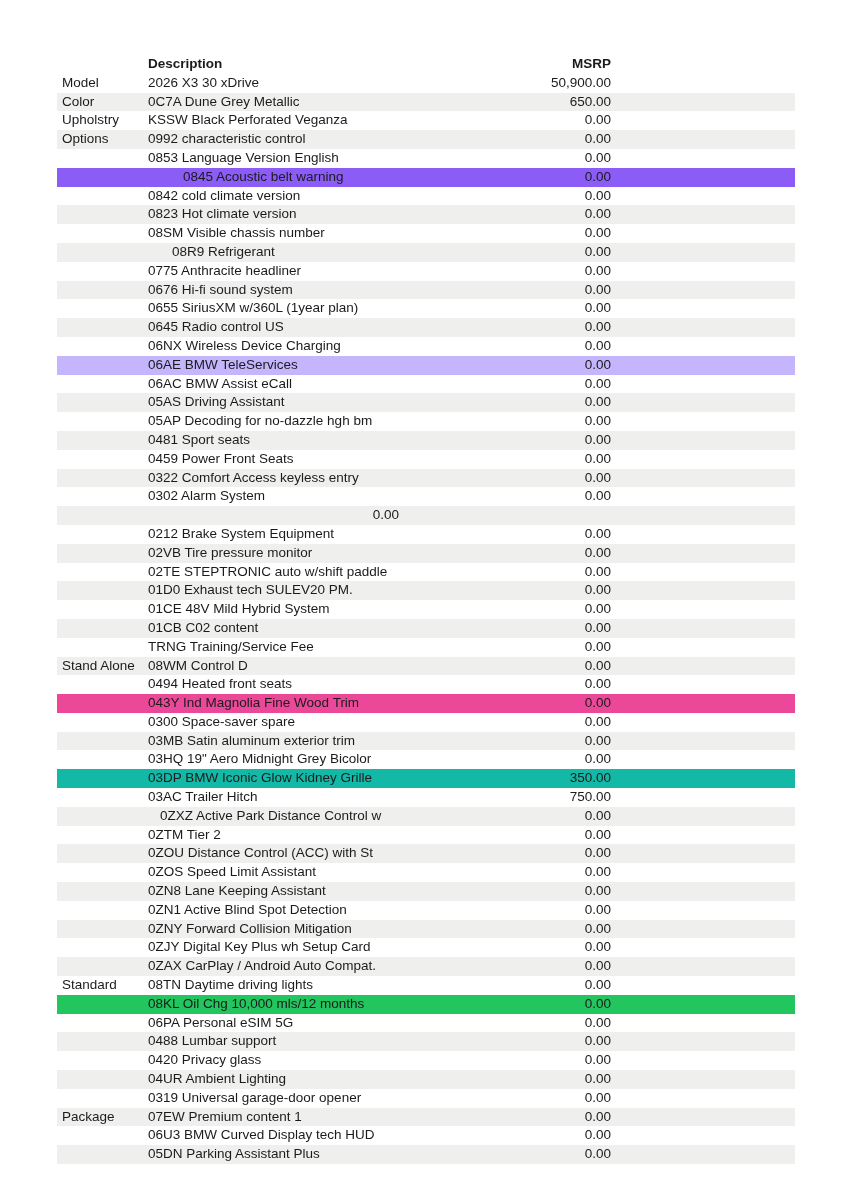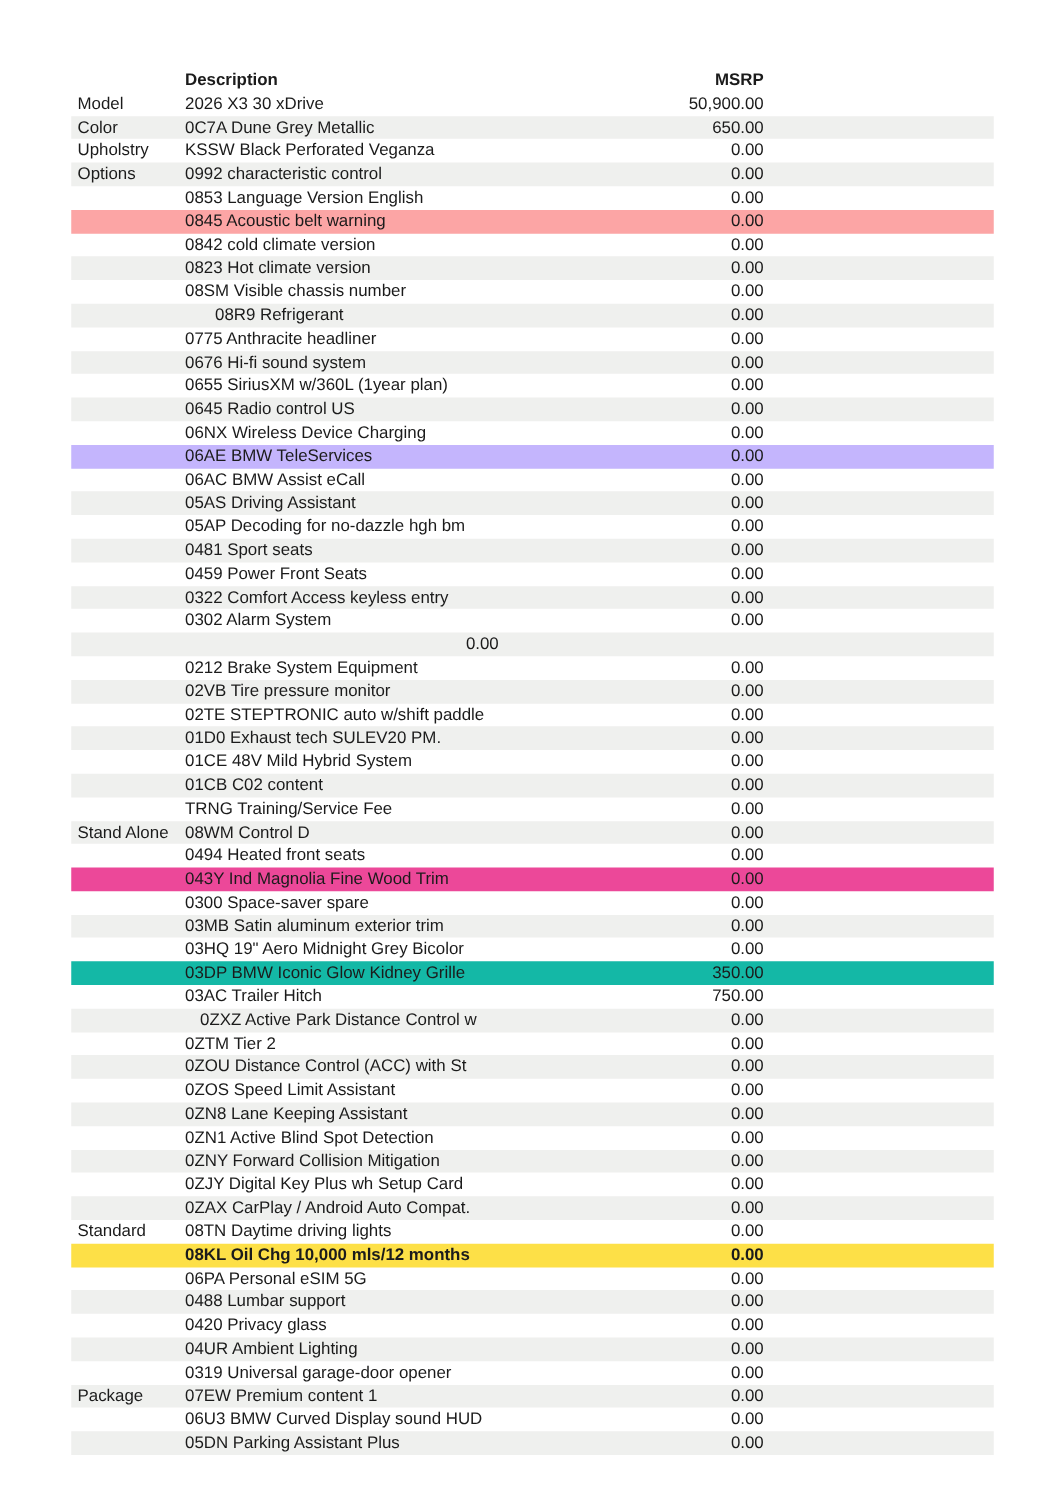--- a/index.html
+++ b/index.html
@@ -85,21 +85,21 @@
     <div class="cell desc">0992 characteristic control</div>
     <div class="cell msrp">0.00</div>
   </div>
 
   <div class="row">
     <div class="cell cat"></div>
     <div class="cell desc">0853 Language Version English</div>
     <div class="cell msrp">0.00</div>
   </div>
 
-  <div class="row" style="background: #fca5a5;">
+  <div class="row" style="background: #8b5cf6; padding-left: 35px;">
     <div class="cell cat"></div>
     <div class="cell desc">0845 Acoustic belt warning</div>
     <div class="cell msrp">0.00</div>
   </div>
 
   <div class="row">
     <div class="cell cat"></div>
     <div class="cell desc">0842 cold climate version</div>
     <div class="cell msrp">0.00</div>
   </div>
@@ -349,21 +349,21 @@
     <div class="cell desc">0ZAX CarPlay / Android Auto Compat.</div>
     <div class="cell msrp">0.00</div>
   </div>
 
   <div class="row">
     <div class="cell cat">Standard</div>
     <div class="cell desc">08TN Daytime driving lights</div>
     <div class="cell msrp">0.00</div>
   </div>
 
-  <div class="row" style="background: #fde047; font-weight: bold;">
+  <div class="row" style="background: #22c55e;">
     <div class="cell cat"></div>
     <div class="cell desc">08KL Oil Chg 10,000 mls/12 months</div>
     <div class="cell msrp">0.00</div>
   </div>
 
   <div class="row">
     <div class="cell cat"></div>
     <div class="cell desc">06PA Personal eSIM 5G</div>
     <div class="cell msrp">0.00</div>
   </div>
@@ -393,21 +393,21 @@
   </div>
 
   <div class="row" style="background: rgb(239, 240, 238);">
     <div class="cell cat">Package</div>
     <div class="cell desc">07EW Premium content 1</div>
     <div class="cell msrp">0.00</div>
   </div>
 
   <div class="row">
     <div class="cell cat"></div>
-    <div class="cell desc">06U3 BMW Curved Display sound HUD</div>
+    <div class="cell desc">06U3 BMW Curved Display tech HUD</div>
     <div class="cell msrp">0.00</div>
   </div>
 
   <div class="row" style="background: rgb(239, 240, 238);">
     <div class="cell cat"></div>
     <div class="cell desc">05DN Parking Assistant Plus</div>
     <div class="cell msrp">0.00</div>
   </div>
 </div>
 </div>

